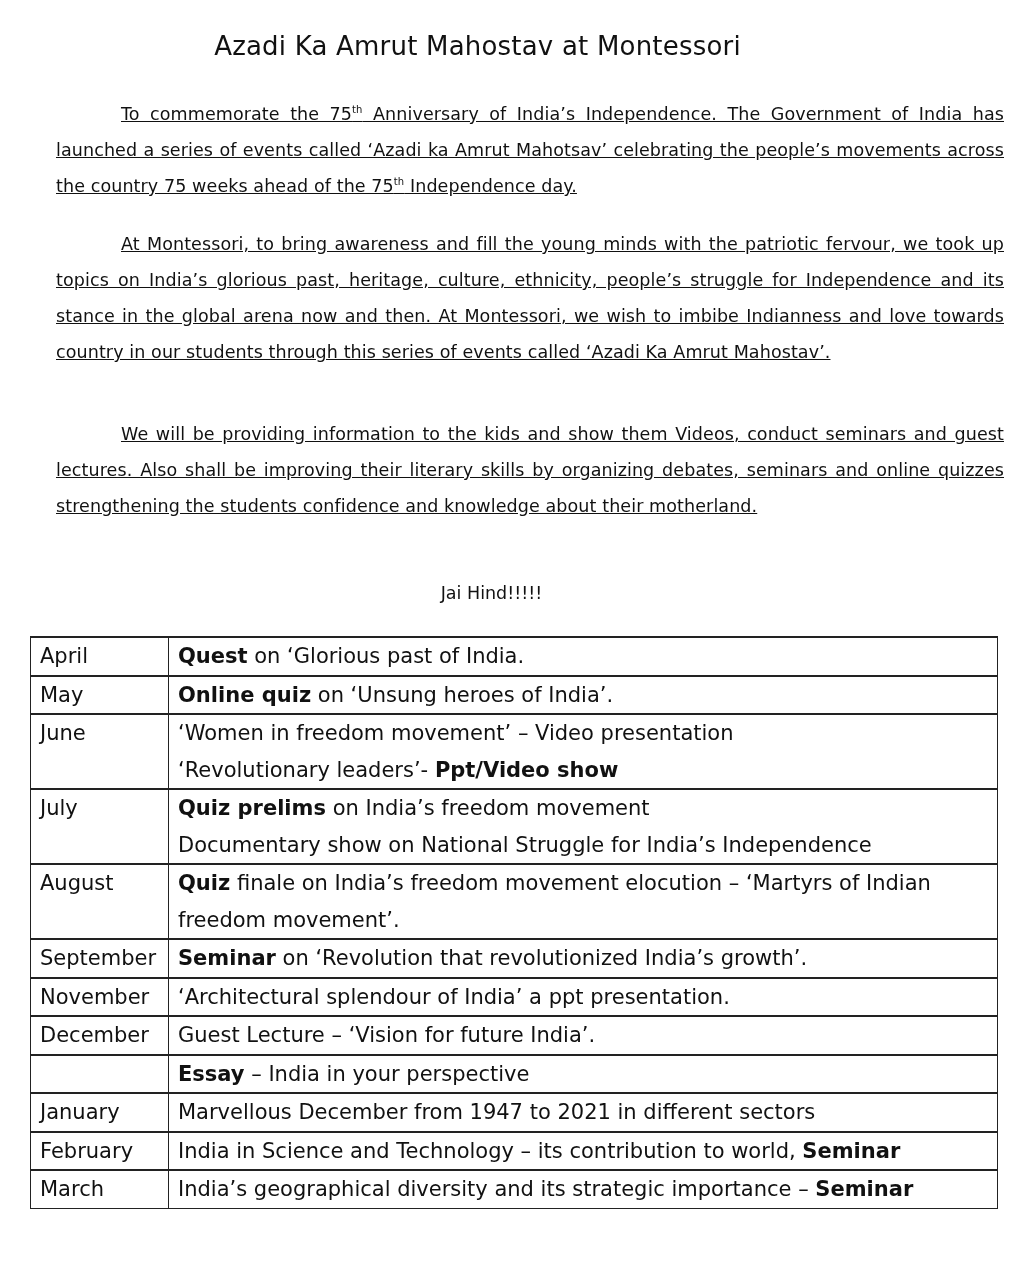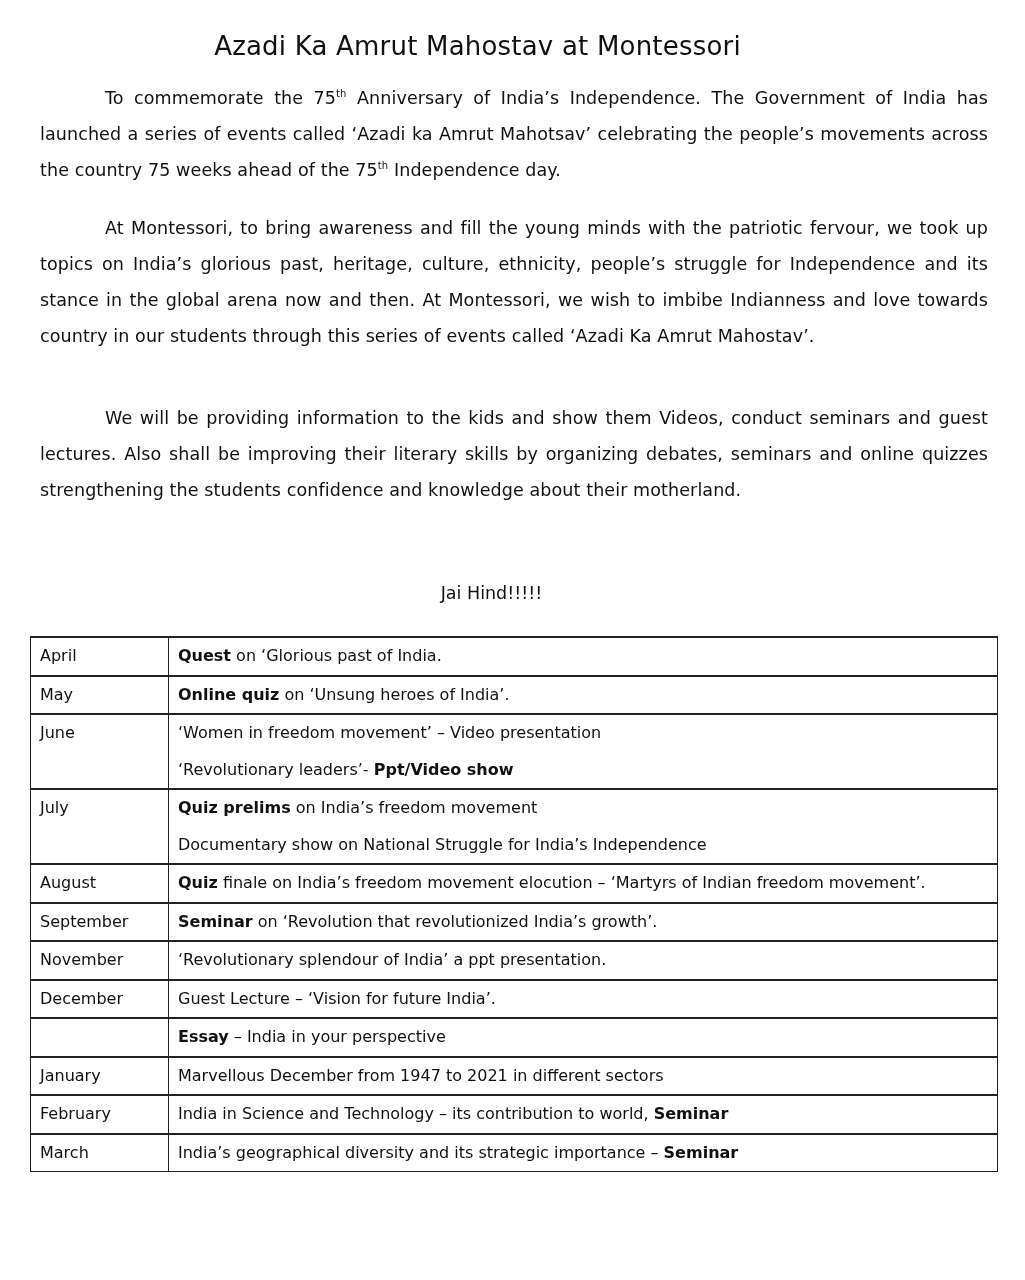--- a/index.html
+++ b/index.html
@@ -1,22 +1,22 @@
 <!DOCTYPE html>
 <html><head>
 <meta charset="utf-8">
 <style>
   html, body { margin:0; padding:0; background:#ffffff; }
   body { width:1025px; height:1280px; position:relative; font-family:"DejaVu Sans","Liberation Sans",sans-serif; color:#111; overflow:hidden; }
   .title { position:absolute; top:14px; left:0; width:955px; text-align:center; font-size:26px; font-weight:normal; letter-spacing:0.2px; }
-  .para { position:absolute; left:40px; width:948px; font-size:17.5px; line-height:36px; text-align:justify; margin:0; letter-spacing:0.1px; }
+  .para { position:absolute; left:40px; width:948px; font-size:17.5px; line-height:36px; text-align:justify; margin:16px; letter-spacing:0.1px;text-decoration:underline; }
   .para .indent { display:inline-block; width:65px; }
   sup { font-size:10px; line-height:0; vertical-align:super; }
   .jai { position:absolute; top:583px; left:0; width:983px; text-align:center; font-size:17.5px; }
-  table.sched { position:absolute; top:636px; left:30px; width:968px; border-collapse:collapse; font-size:16px;border-radius:12px; }
+  table.sched { position:absolute; top:636px; left:30px; width:968px; border-collapse:collapse; font-size:21px;border-radius:12px; }
   table.sched td { border:1px solid #222; vertical-align:top; padding:0 9px; line-height:36.5px; }
   table.sched td.month { width:119px; }
   table.sched tr.thick td { border-top:2px solid #222; }
   b { font-weight:bold; }
 </style>
 </head>
 <body>
 
 <h1 class="title">Azadi Ka Amrut Mahostav at Montessori</h1>
 
@@ -64,21 +64,21 @@
       </tr>
       <tr class="thick">
         <td class="month">September</td>
         <td>
           <div><b>Seminar</b><span> on ‘Revolution that revolutionized India’s growth’.</span></div>
         </td>
       </tr>
       <tr class="thick">
         <td class="month">November</td>
         <td>
-          <div><span>‘Revolutionary splendour of India’ a ppt presentation.</span></div>
+          <div><span>‘Architectural splendour of India’ a ppt presentation.</span></div>
         </td>
       </tr>
       <tr class="thick">
         <td class="month">December</td>
         <td>
           <div><span>Guest Lecture – ‘Vision for future India’.</span></div>
         </td>
       </tr>
       <tr class="thick">
         <td class="month"></td>

